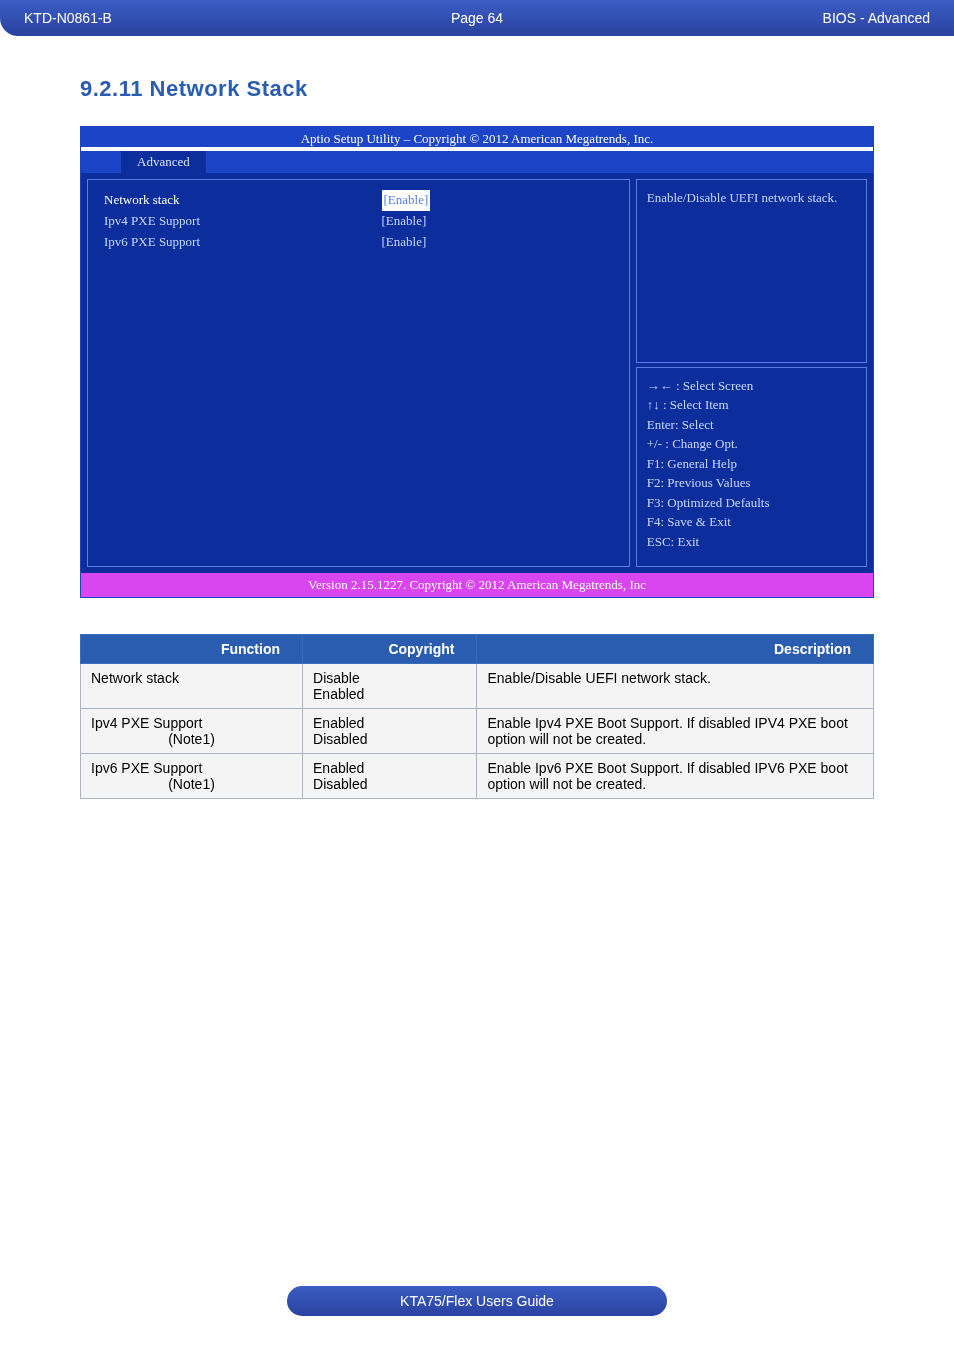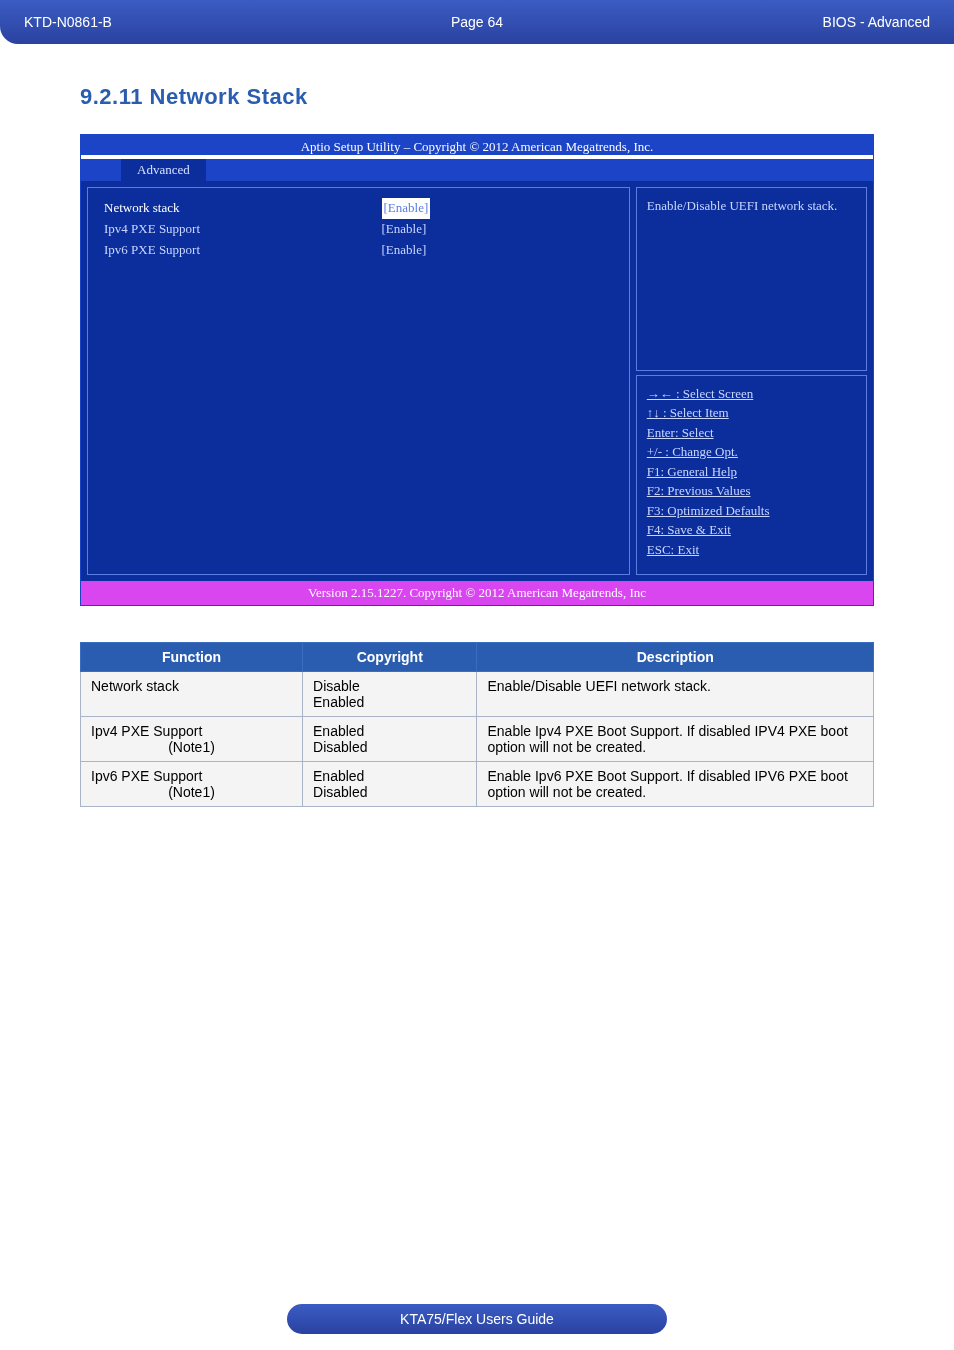--- a/index.html
+++ b/index.html
@@ -4,21 +4,21 @@
 <style>
   * { box-sizing: border-box; margin: 0; padding: 0; }
   body {
     width: 954px;
     height: 1350px;
     background: #fff;
     font-family: Arial, sans-serif;
     position: relative;
   }
   .header-bar {
-    height: 44px;
+    height: 36px;
     background: linear-gradient(to bottom, #3b5cc4, #2a42a0);
     color: #fff;
     display: flex;
     align-items: center;
     padding: 0 24px;
     font-size: 14px;
     border-bottom-left-radius: 18px;
   }
   .header-left { flex: 1; text-align: left; }
   .header-center { flex: 1; text-align: center; }
@@ -79,54 +79,54 @@
     display: flex;
     flex-direction: column;
   }
   .bios-right-top, .bios-right-bottom {
     border: 1px solid #5c7de0;
     padding: 8px 10px;
     color: #c9d6ff;
     line-height: 1.5;
   }
   .bios-right-top { flex: 1; margin-bottom: 4px; }
-  .bios-right-bottom { flex: 1.1; text-decoration: underline; }
+  .bios-right-bottom { flex: 1.1; }
   .bios-footer {
     background: #d946ef;
     text-align: center;
     padding: 4px 0;
     font-family: Georgia, serif;
   }
   .data-table {
     width: 100%;
     border-collapse: collapse;
     margin-top: 36px;
     font-size: 14px;
   }
   .data-table th {
     background: #2a5db0;
     color: #fff;
-    text-align: center;
-    padding: 6px 10px;
+    text-align: right;
+    padding: 6px 22px;
     border: 1px solid #3a6cc0;
     font-weight: bold;
   }
   .data-table td {
     border: 1px solid #aab4c8;
     padding: 6px 10px;
     vertical-align: top;
     background: #f4f4f4;
   }
   .data-table td.col1 { width: 28%; }
   .data-table td.col2 { width: 22%; }
   .note-row { text-align: center; display: inline-block; width: 100%; }
   .note-text { margin-top: 40px; font-size: 14px; }
   .footer-bar {
     position: absolute;
-    bottom: 16px;
+    bottom: 34px;
     left: 50%;
     transform: translateX(-50%);
     width: 380px;
     height: 30px;
     background: linear-gradient(to bottom, #3b5cc4, #2a42a0);
     border-radius: 15px;
     color: #fff;
     display: flex;
     align-items: center;
     justify-content: center;

